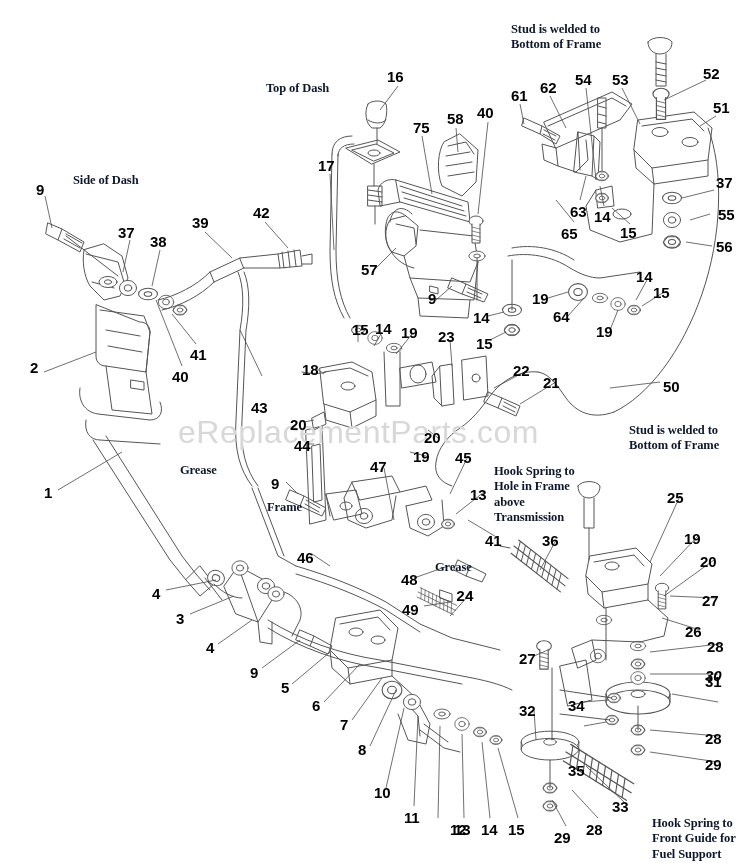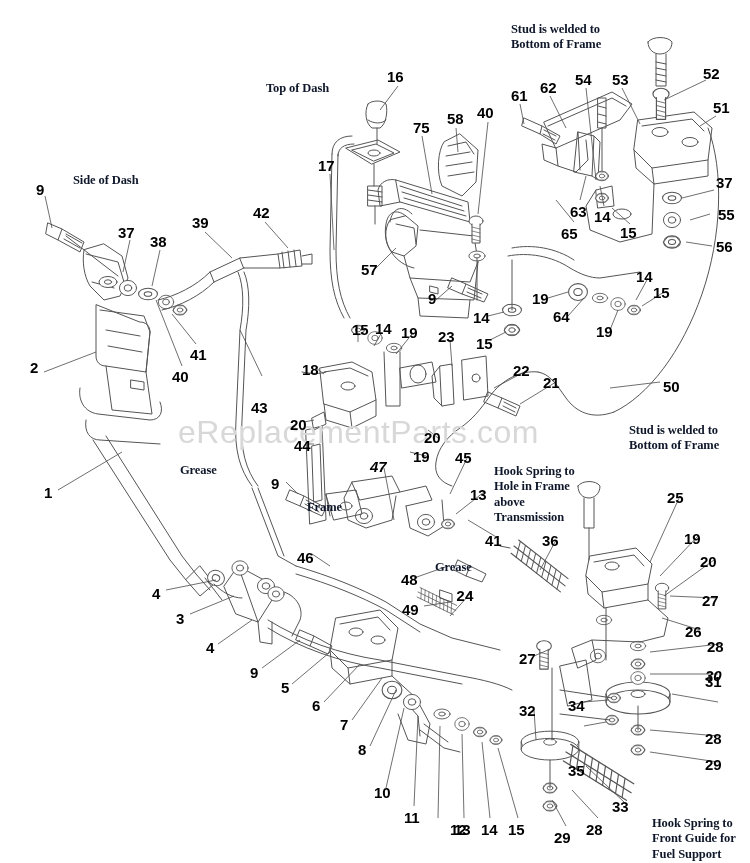--- a/index.html
+++ b/index.html
@@ -455,21 +455,21 @@
   <div id="watermark-layer">
     <div class="watermark-text">eReplacementParts.com</div>
   </div>
 
   <div id="notes-layer">
       <div class="note" style="left: 511px; top: 22px;">Stud is welded to
 Bottom of Frame</div>
       <div class="note" style="left: 266px; top: 81px;">Top of Dash</div>
       <div class="note" style="left: 73px; top: 173px;">Side of Dash</div>
       <div class="note" style="left: 180px; top: 463px;">Grease</div>
-      <div class="note" style="left: 267px; top: 500px; margin-left: 40px;">Frame</div>
+      <div class="note" style="left: 267px; top: 500px;">Frame</div>
       <div class="note" style="left: 435px; top: 560px;">Grease</div>
       <div class="note" style="left: 494px; top: 464px;">Hook Spring to
 Hole in Frame
 above
 Transmission</div>
       <div class="note" style="left: 629px; top: 423px;">Stud is welded to
 Bottom of Frame</div>
       <div class="note" style="left: 652px; top: 816px;">Hook Spring to
 Front Guide for
 Fuel Support</div>
@@ -519,21 +519,21 @@
       <div class="callout" style="left: 302px; top: 362px;">18</div>
       <div class="callout" style="left: 438px; top: 329px;">23</div>
       <div class="callout" style="left: 513px; top: 363px;">22</div>
       <div class="callout" style="left: 543px; top: 375px;">21</div>
       <div class="callout" style="left: 663px; top: 379px;">50</div>
       <div class="callout" style="left: 290px; top: 417px;">20</div>
       <div class="callout" style="left: 294px; top: 438px;">44</div>
       <div class="callout" style="left: 424px; top: 430px;">20</div>
       <div class="callout" style="left: 413px; top: 449px;">19</div>
       <div class="callout" style="left: 455px; top: 450px;">45</div>
-      <div class="callout" style="left: 370px; top: 459px; font-style: italic;">47</div>
+      <div class="callout" style="left: 370px; top: 459px;">47</div>
       <div class="callout" style="left: 271px; top: 476px;">9</div>
       <div class="callout" style="left: 470px; top: 487px;">13</div>
       <div class="callout" style="left: 485px; top: 533px;">41</div>
       <div class="callout" style="left: 542px; top: 533px; text-align: center;">36</div>
       <div class="callout" style="left: 667px; top: 490px;">25</div>
       <div class="callout" style="left: 684px; top: 531px;">19</div>
       <div class="callout" style="left: 700px; top: 554px;">20</div>
       <div class="callout" style="left: 702px; top: 593px;">27</div>
       <div class="callout" style="left: 685px; top: 624px;">26</div>
       <div class="callout" style="left: 707px; top: 639px;">28</div>

